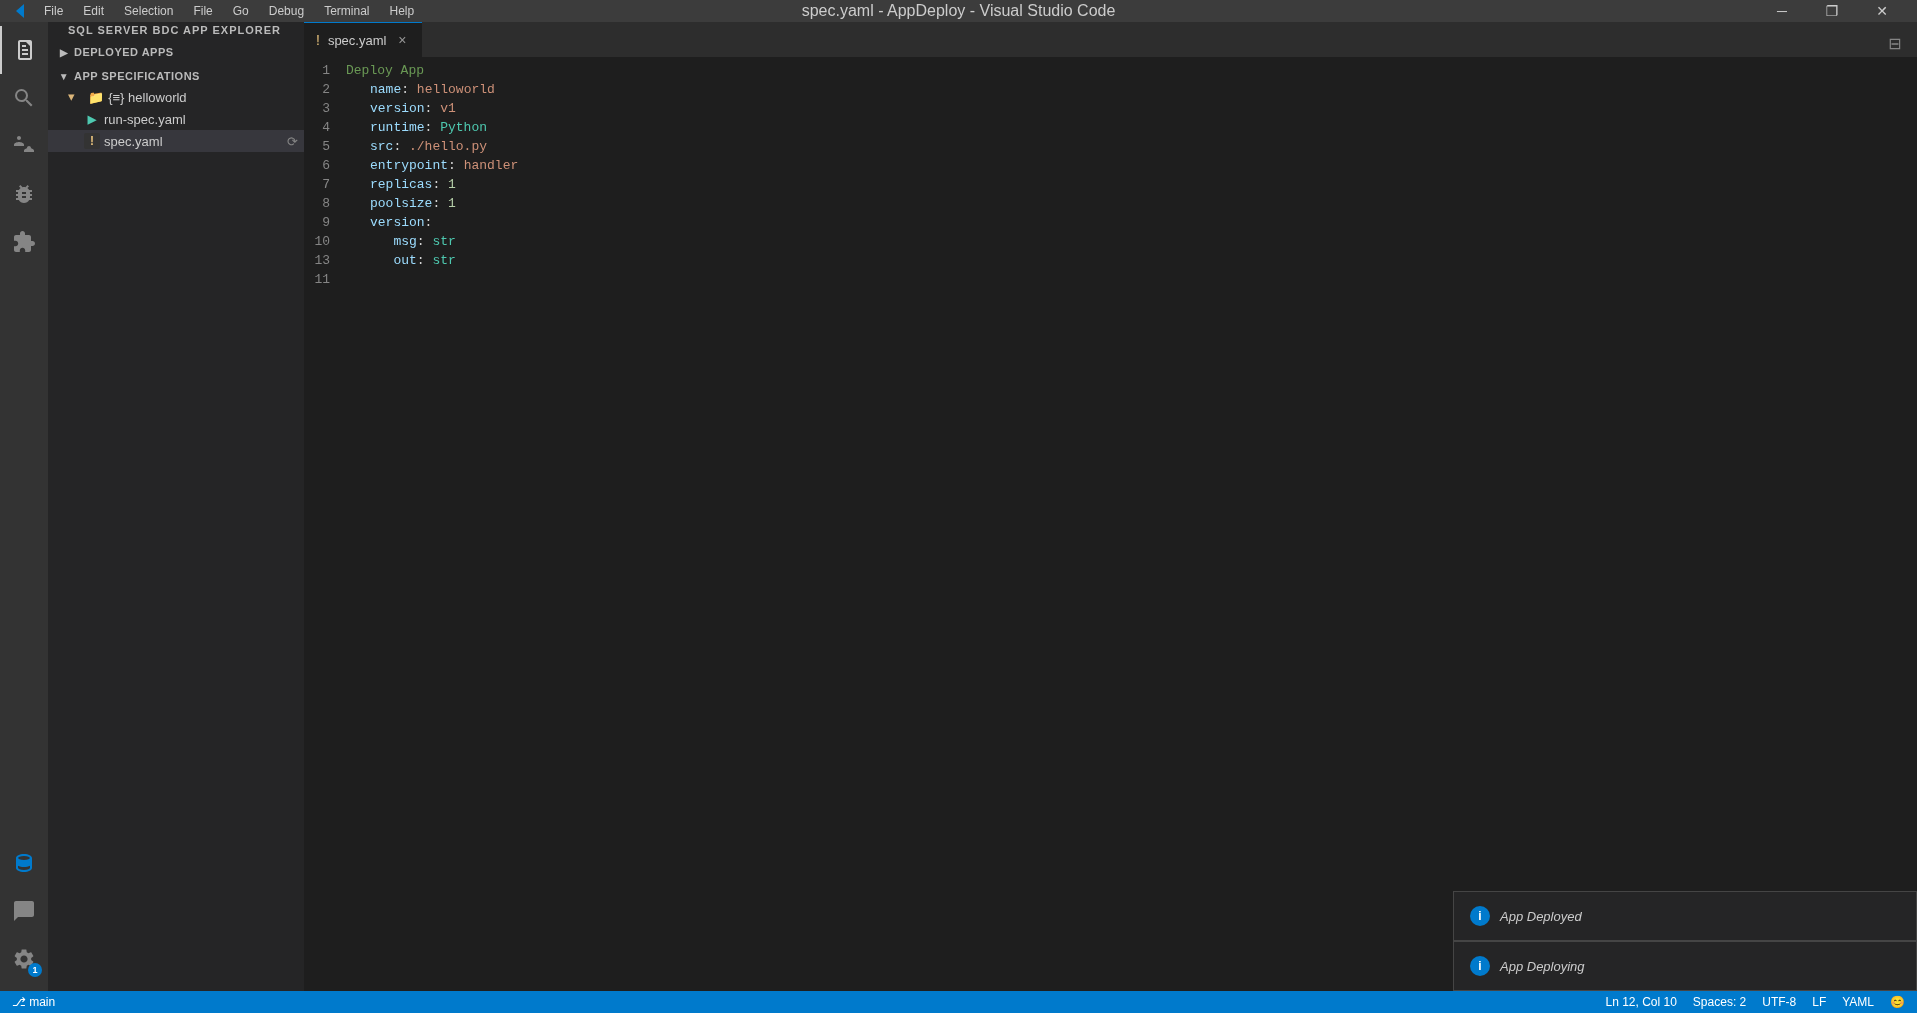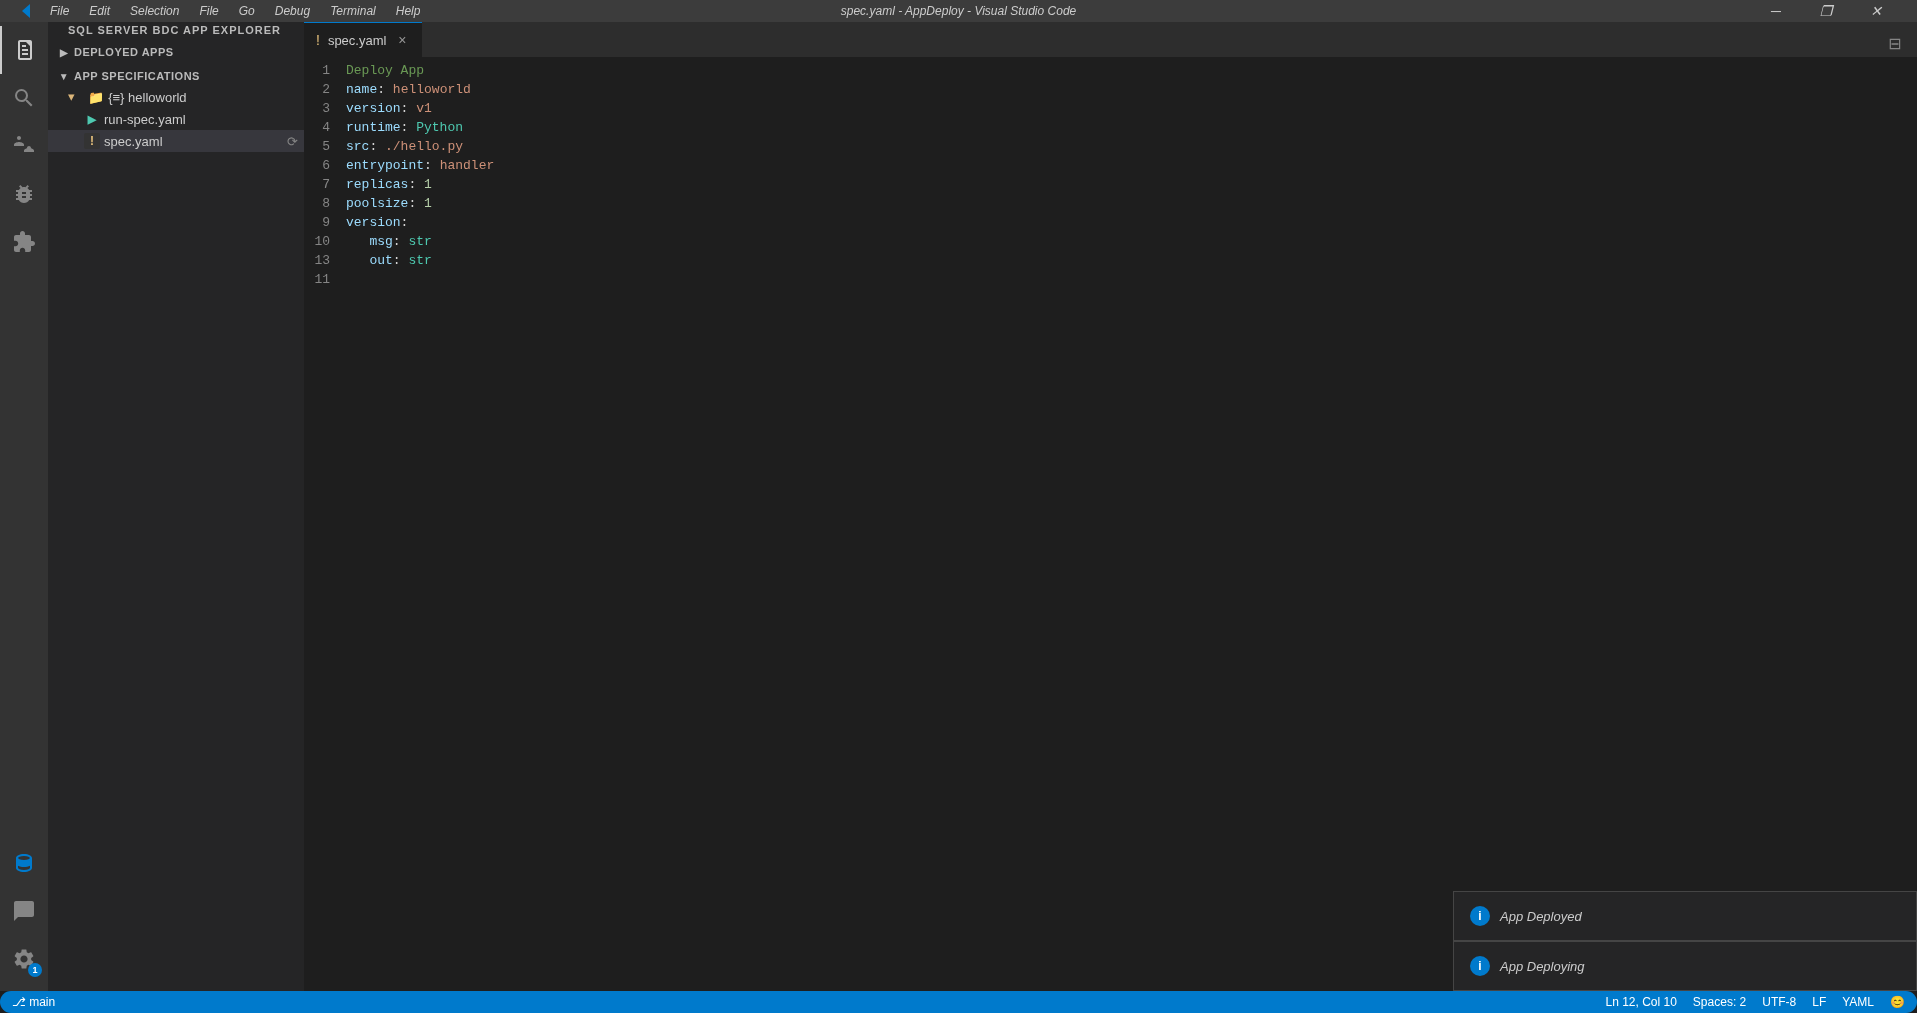--- a/index.html
+++ b/index.html
@@ -15,23 +15,22 @@
       flex-direction: column;
     }
 
     
     .title-bar {
       height: 22px;
       background: #3c3c3c;
       display: flex;
       align-items: center;
       justify-content: space-between;
-      padding: 0 18px;
-      flex-shrink: 0;
-      font-style: italic;
+      padding: 0 12px;
+      flex-shrink: 0;
     }
     .title-bar-left {
       display: flex;
       align-items: center;
       gap: 8px;
     }
     .title-bar-icon {
       width: 16px;
       height: 16px;
     }
@@ -39,21 +38,21 @@
       display: flex;
       gap: 4px;
     }
     .title-bar-menu span {
       padding: 2px 8px;
       font-size: 12px;
       color: #cccccc;
       cursor: pointer;
     }
     .title-bar-title {
-      font-size: 12px;
+      font-size: 16px;
       color: #cccccc;
       position: absolute;
       left: 50%;
       transform: translateX(-50%);
     }
     .title-bar-controls {
       display: flex;
       gap: 4px;
     }
     .title-bar-controls span {
@@ -304,21 +303,21 @@
       color: #858585;
       user-select: none;
       flex-shrink: 0;
     }
     .line-content {
       flex: 1;
       white-space: pre;
       color: #d4d4d4;
     }
     
-    .key { color: #9cdcfe; }
+    .key { color: #9cdcfe; margin-left: 24px; }
     .value-str { color: #ce9178; }
     .value-num { color: #b5cea8; }
     .comment { color: #6a9955; }
     .type-val { color: #4ec9b0; }
     .plain { color: #d4d4d4; }
 
     
     .notifications {
       position: fixed;
       bottom: 22px;
@@ -361,21 +360,20 @@
     .status-bar {
       height: 22px;
       background: #007acc;
       display: flex;
       align-items: center;
       justify-content: space-between;
       padding: 0 8px;
       flex-shrink: 0;
       font-size: 12px;
       color: white;
-      border-radius: 11px;
     }
     .status-left, .status-right {
       display: flex;
       align-items: center;
       gap: 8px;
     }
     .status-item {
       padding: 0 4px;
       display: flex;
       align-items: center;

